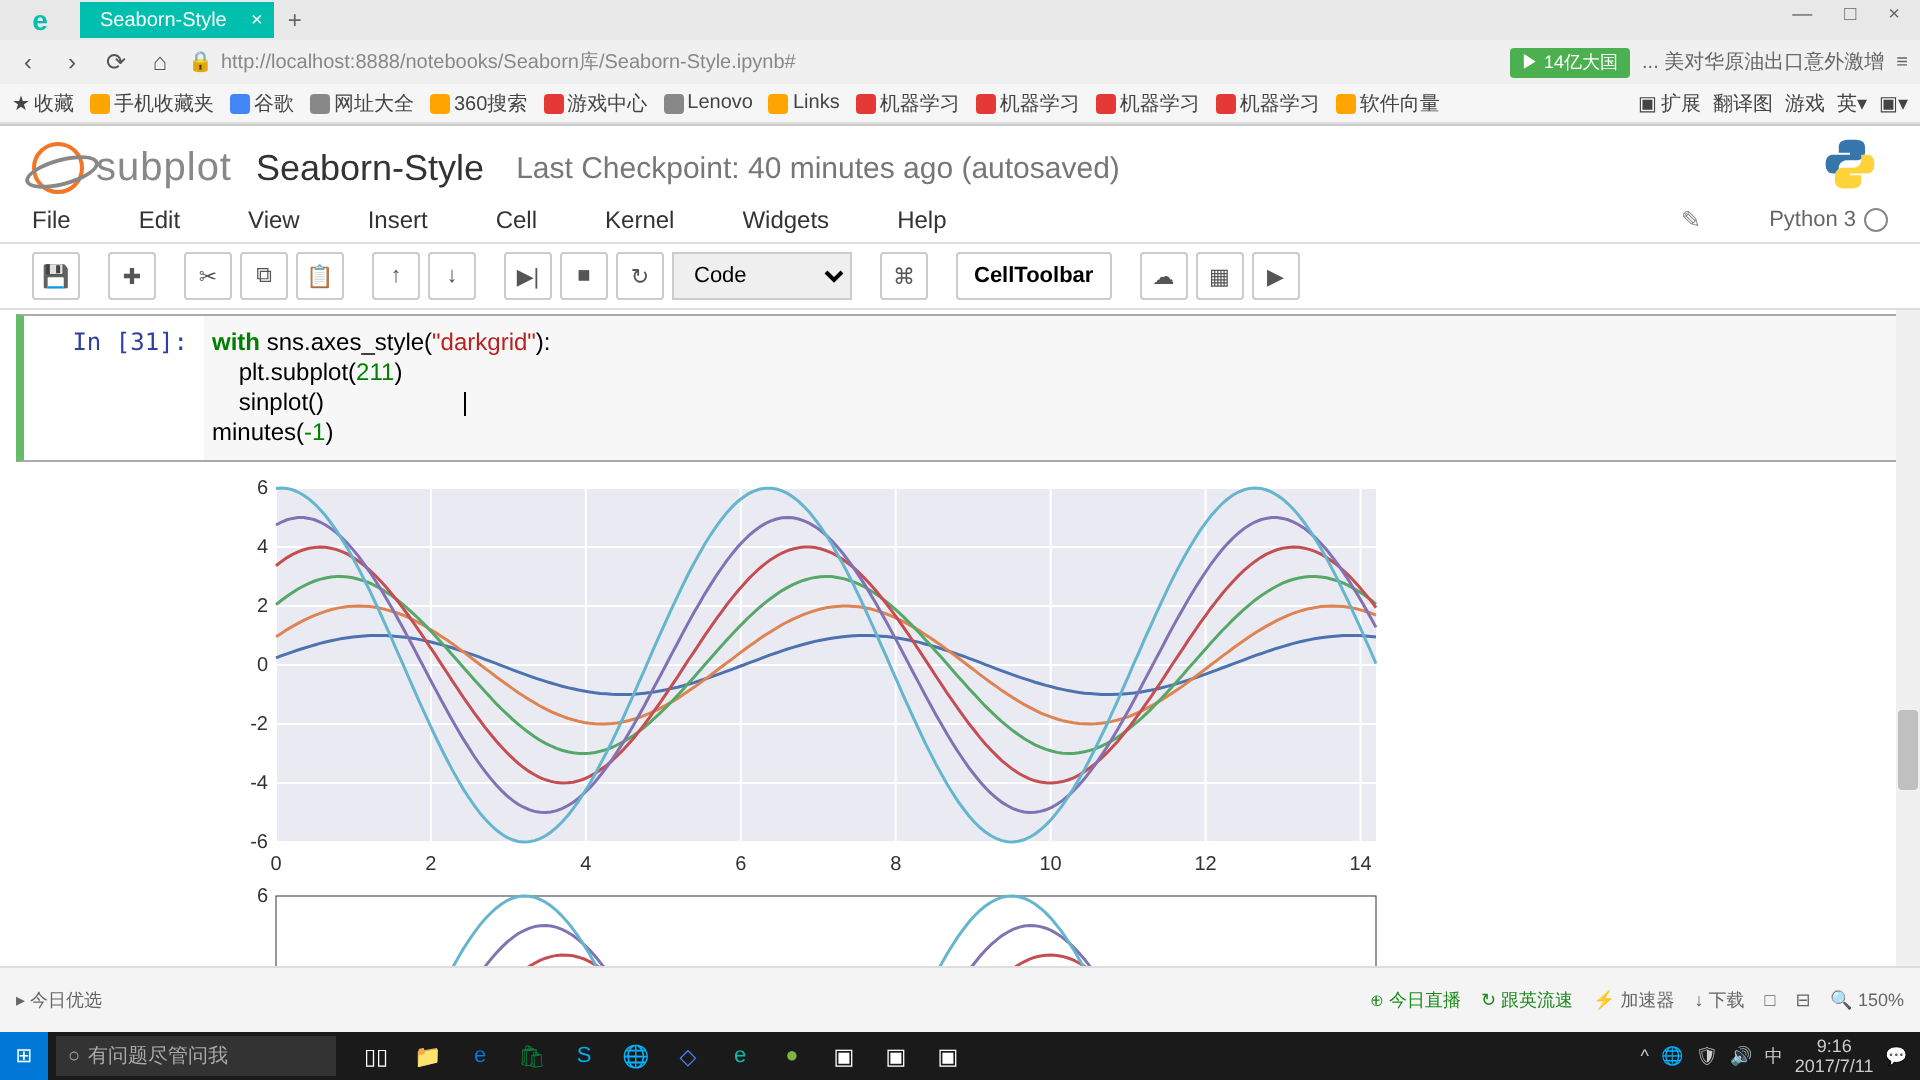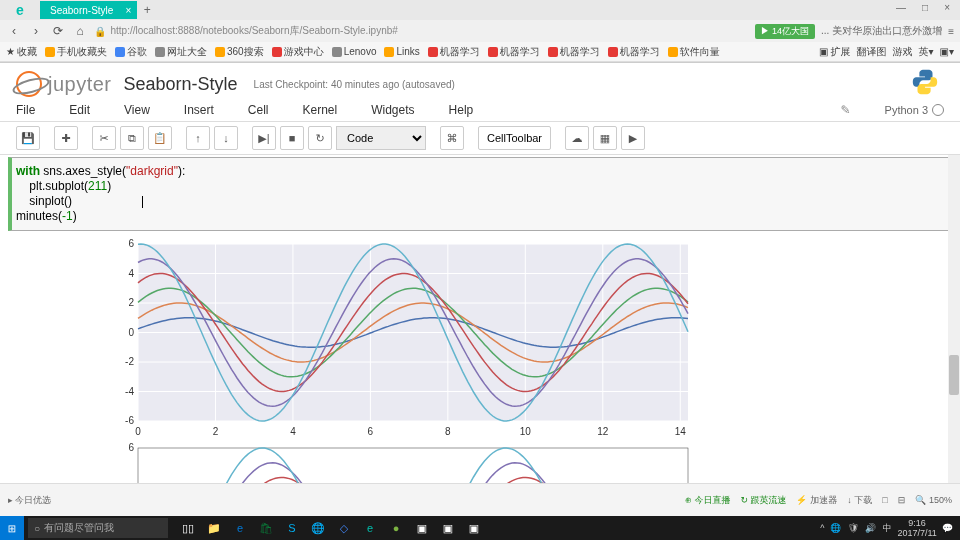--- a/index.html
+++ b/index.html
@@ -28,34 +28,34 @@
 .bm-ico.g { background: #888; }
 .bm-ico.r { background: #e53935; }
 .bm-right { margin-left: auto; display: flex; gap: 6px; }
 
 .jupyter-header { padding: 8px 16px 2px; display: flex; align-items: center; gap: 12px; position: relative; }
 .jupyter-logo { display: flex; align-items: center; gap: 6px; }
 .jupyter-logo .planet { width: 26px; height: 26px; border: 2px solid #f37626; border-radius: 50%; position: relative; }
 .jupyter-logo .planet::after { content: ""; position: absolute; width: 34px; height: 10px; border: 2px solid #888; border-radius: 50%; top: 6px; left: -6px; transform: rotate(-15deg); }
 .jupyter-logo .text { color: #888; font-size: 20px; letter-spacing: 0.5px; }
 .nb-title { font-size: 18px; color: #333; }
-.checkpoint { font-size: 10px; color: #777; margin-left: 4px; }
+.checkpoint { font-size: 15px; color: #777; margin-left: 4px; }
 .py-logo { position: absolute; right: 20px; top: 4px; width: 30px; height: 30px; }
 
 .menubar { display: flex; align-items: center; padding: 4px 16px; border-bottom: 1px solid #ddd; font-size: 12px; color: #333; gap: 34px; }
 .menubar .spacer { flex: 1; }
 .kernel-ind { font-size: 11px; color: #666; display: flex; align-items: center; gap: 4px; }
 .kernel-circle { width: 12px; height: 12px; border: 1px solid #888; border-radius: 50%; }
 .pencil { color: #888; }
 
 .toolbar { display: flex; align-items: center; padding: 4px 16px; border-bottom: 1px solid #ddd; gap: 4px; }
 .tbtn { width: 24px; height: 24px; border: 1px solid #ccc; background: #fff; display: flex; align-items: center; justify-content: center; font-size: 11px; color: #555; border-radius: 2px; }
 .tsep { width: 6px; }
 .celltype { height: 24px; border: 1px solid #ccc; font-size: 11px; padding: 0 6px; width: 90px; }
-.toolbar-btn-wide { height: 24px; border: 1px solid #ccc; background: #fff; font-size: 11px; padding: 0 8px; border-radius: 2px; }
+.toolbar-btn-wide { height: 24px; border: 1px solid #ccc; background: #fff; font-size: 11px; padding: 0 8px; border-radius: 2px; font-weight: bold; }
 
 .notebook { padding: 0 8px 0 8px; height: calc(540px - 158px); overflow: hidden; position: relative; }
 .cell { border: 1px solid #ababab; border-left: 4px solid #42A5F5; margin: 2px 0; display: flex; background: #fff; }
 .cell.running { border-left-color: #66BB6A; }
 .prompt { width: 90px; text-align: right; padding: 6px 8px 0 0; font-family: monospace; font-size: 12px; color: #303F9F; }
 .input-area { flex: 1; padding: 6px 4px; font-family: monospace; font-size: 12px; line-height: 15px; background: #f7f7f7; position: relative; }
 .code-line { white-space: pre; }
 .kw { color: #008000; font-weight: bold; }
 .str { color: #BA2121; }
 .num { color: #008000; }
@@ -169,21 +169,21 @@
       <span class="bm">游戏</span>
       <span class="bm">英▾</span>
       <span class="bm">▣▾</span>
     </div>
   </div>
 </div>
 
 <div class="jupyter-header">
   <div class="jupyter-logo">
     <div class="planet"></div>
-    <span class="text">jupyter</span>
+    <span class="text">subplot</span>
   </div>
   <span class="nb-title">Seaborn-Style</span>
   <span class="checkpoint">Last Checkpoint: 40 minutes ago (autosaved)</span>
   <svg class="py-logo" viewBox="0 0 32 32">
       <path fill="#3776ab" d="M15 3c-4 0-5 2-5 4v3h6v1H7c-2 0-4 1-4 5s2 5 4 5h3v-3c0-2 2-4 4-4h6c2 0 4-2 4-4V7c0-2-1-4-5-4z"></path>
       <path fill="#ffd43b" d="M17 29c4 0 5-2 5-4v-3h-6v-1h9c2 0 4-1 4-5s-2-5-4-5h-3v3c0 2-2 4-4 4h-6c-2 0-4 2-4 4v3c0 2 1 4 5 4z"></path>
     </svg>
 </div>
 
 <div class="menubar">
@@ -224,20 +224,21 @@
   <div class="tsep"></div>
   <button class="toolbar-btn-wide">CellToolbar</button>
   <div class="tsep"></div>
   <div class="tbtn">☁</div>
   <div class="tbtn">▦</div>
   <div class="tbtn">▶</div>
 </div>
 
 <div class="notebook">
   <div class="cell running">
+    <div class="prompt">In [31]:</div>
     <div class="input-area">
       <div class="code-line"><span class="kw">with</span><span> sns.axes_style(</span><span class="str">"darkgrid"</span><span>):</span></div>
       <div class="code-line"><span>    plt.subplot(</span><span class="num">211</span><span>)</span></div>
       <div class="code-line"><span>    sinplot()</span><span class="cursor"></span></div>
       <div class="code-line"><span>minutes(</span><span class="num">-1</span><span>)</span></div>
     </div>
   </div>
   <div class="output">
     <div class="chart">
       <svg id="chart1" viewBox="0 0 590 200">

